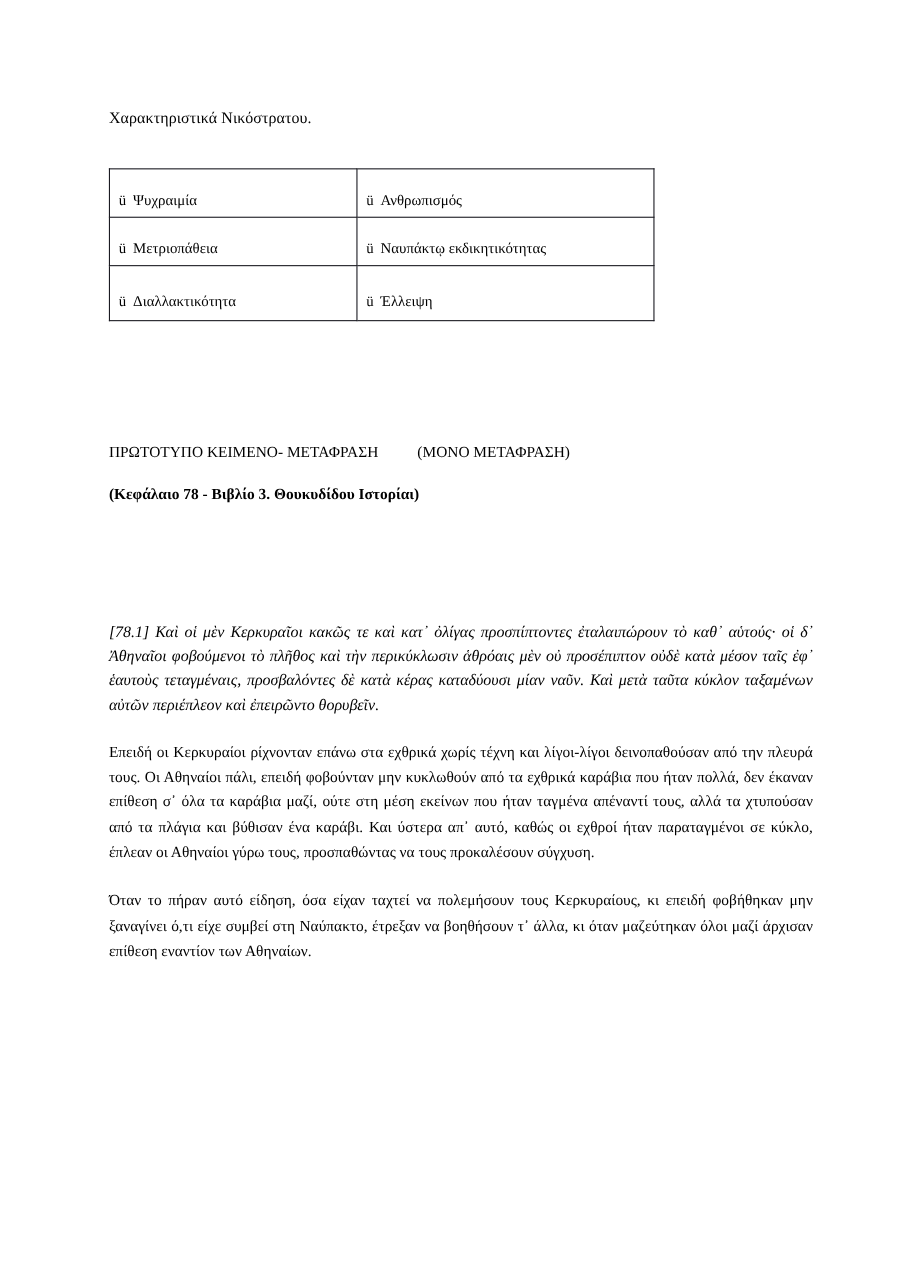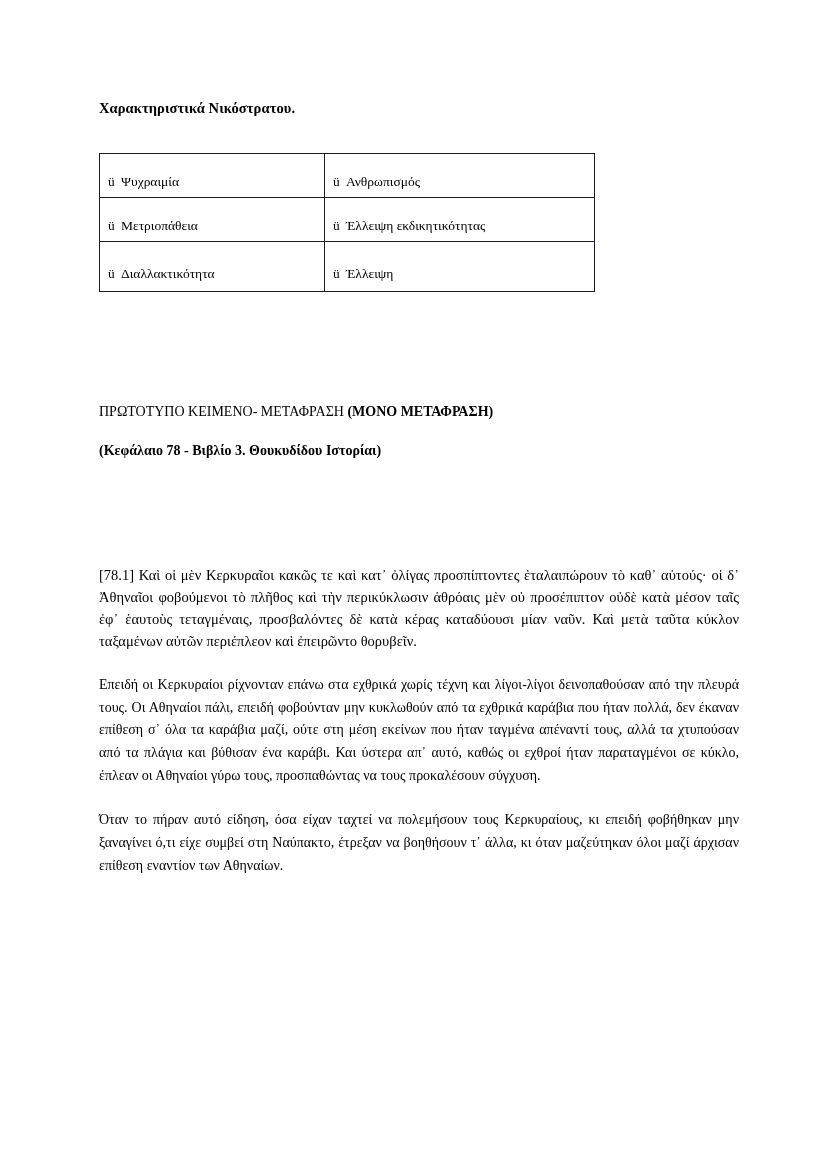--- a/index.html
+++ b/index.html
@@ -26,21 +26,21 @@
   .content {
     position: absolute;
     left: 99px;
     top: 0;
     width: 640px;
   }
 
   
   .doc-title {
     font-size: 14.5px;
-    font-weight: bold;
+    font-weight: normal;
     letter-spacing: 0.1px;
     margin: 0;
     padding-top: 100px;
     line-height: 1.2;
   }
 
   
   .char-table {
     margin-top: 36px;
     border-collapse: collapse;
@@ -68,21 +68,21 @@
     font-size: 13.5px;
   }
 
   
   .section-heading {
     margin: 0;
     font-size: 14px;
     line-height: 1.3;
     font-weight: normal;
   }
-  .section-heading .bold { font-weight: bold; }
+  .section-heading .bold { font-weight: normal; margin-left: 32px; }
   #origin-translation-heading { padding-top: 111px; }
   #chapter-heading {
     padding-top: 20px;
     font-size: 14px;
     font-weight: bold;
     font-family: Liberation Serif, serif;
   }
 
   
   .para {
@@ -90,21 +90,21 @@
     line-height: 1.52;
     text-align: justify;
     margin: 0;
     width: 640px;
   }
   .para.ancient { padding-top: 0; }
   .para.translation {
     font-size: 14px;
     line-height: 1.62;
   }
-  #passage-1-ancient { padding-top: 104px; }
+  #passage-1-ancient { padding-top: 104px; font-style: italic; }
   #passage-1-translation { padding-top: 22px; }
   #passage-2-ancient { padding-top: 22px; }
   #passage-2-translation { padding-top: 22px; }
 </style>
 </head>
 <body>
 
 <div class="page">
   <div class="content">
 
@@ -118,21 +118,21 @@
           </td>
           <td class="col-b">
             <span class="bullet">ü</span><span>Ανθρωπισμός</span>
           </td>
         </tr>
         <tr>
           <td class="col-a">
             <span class="bullet">ü</span><span>Μετριοπάθεια</span>
           </td>
           <td class="col-b">
-            <span class="bullet">ü</span><span>Έλλειψη εκδικητικότητας</span>
+            <span class="bullet">ü</span><span>Ναυπάκτῳ εκδικητικότητας</span>
           </td>
         </tr>
         <tr class="tall">
           <td class="col-a">
             <span class="bullet">ü</span><span>Διαλλακτικότητα</span>
           </td>
           <td class="col-b">
             <span class="bullet">ü</span><span>Έλλειψη</span>
           </td>
         </tr>

